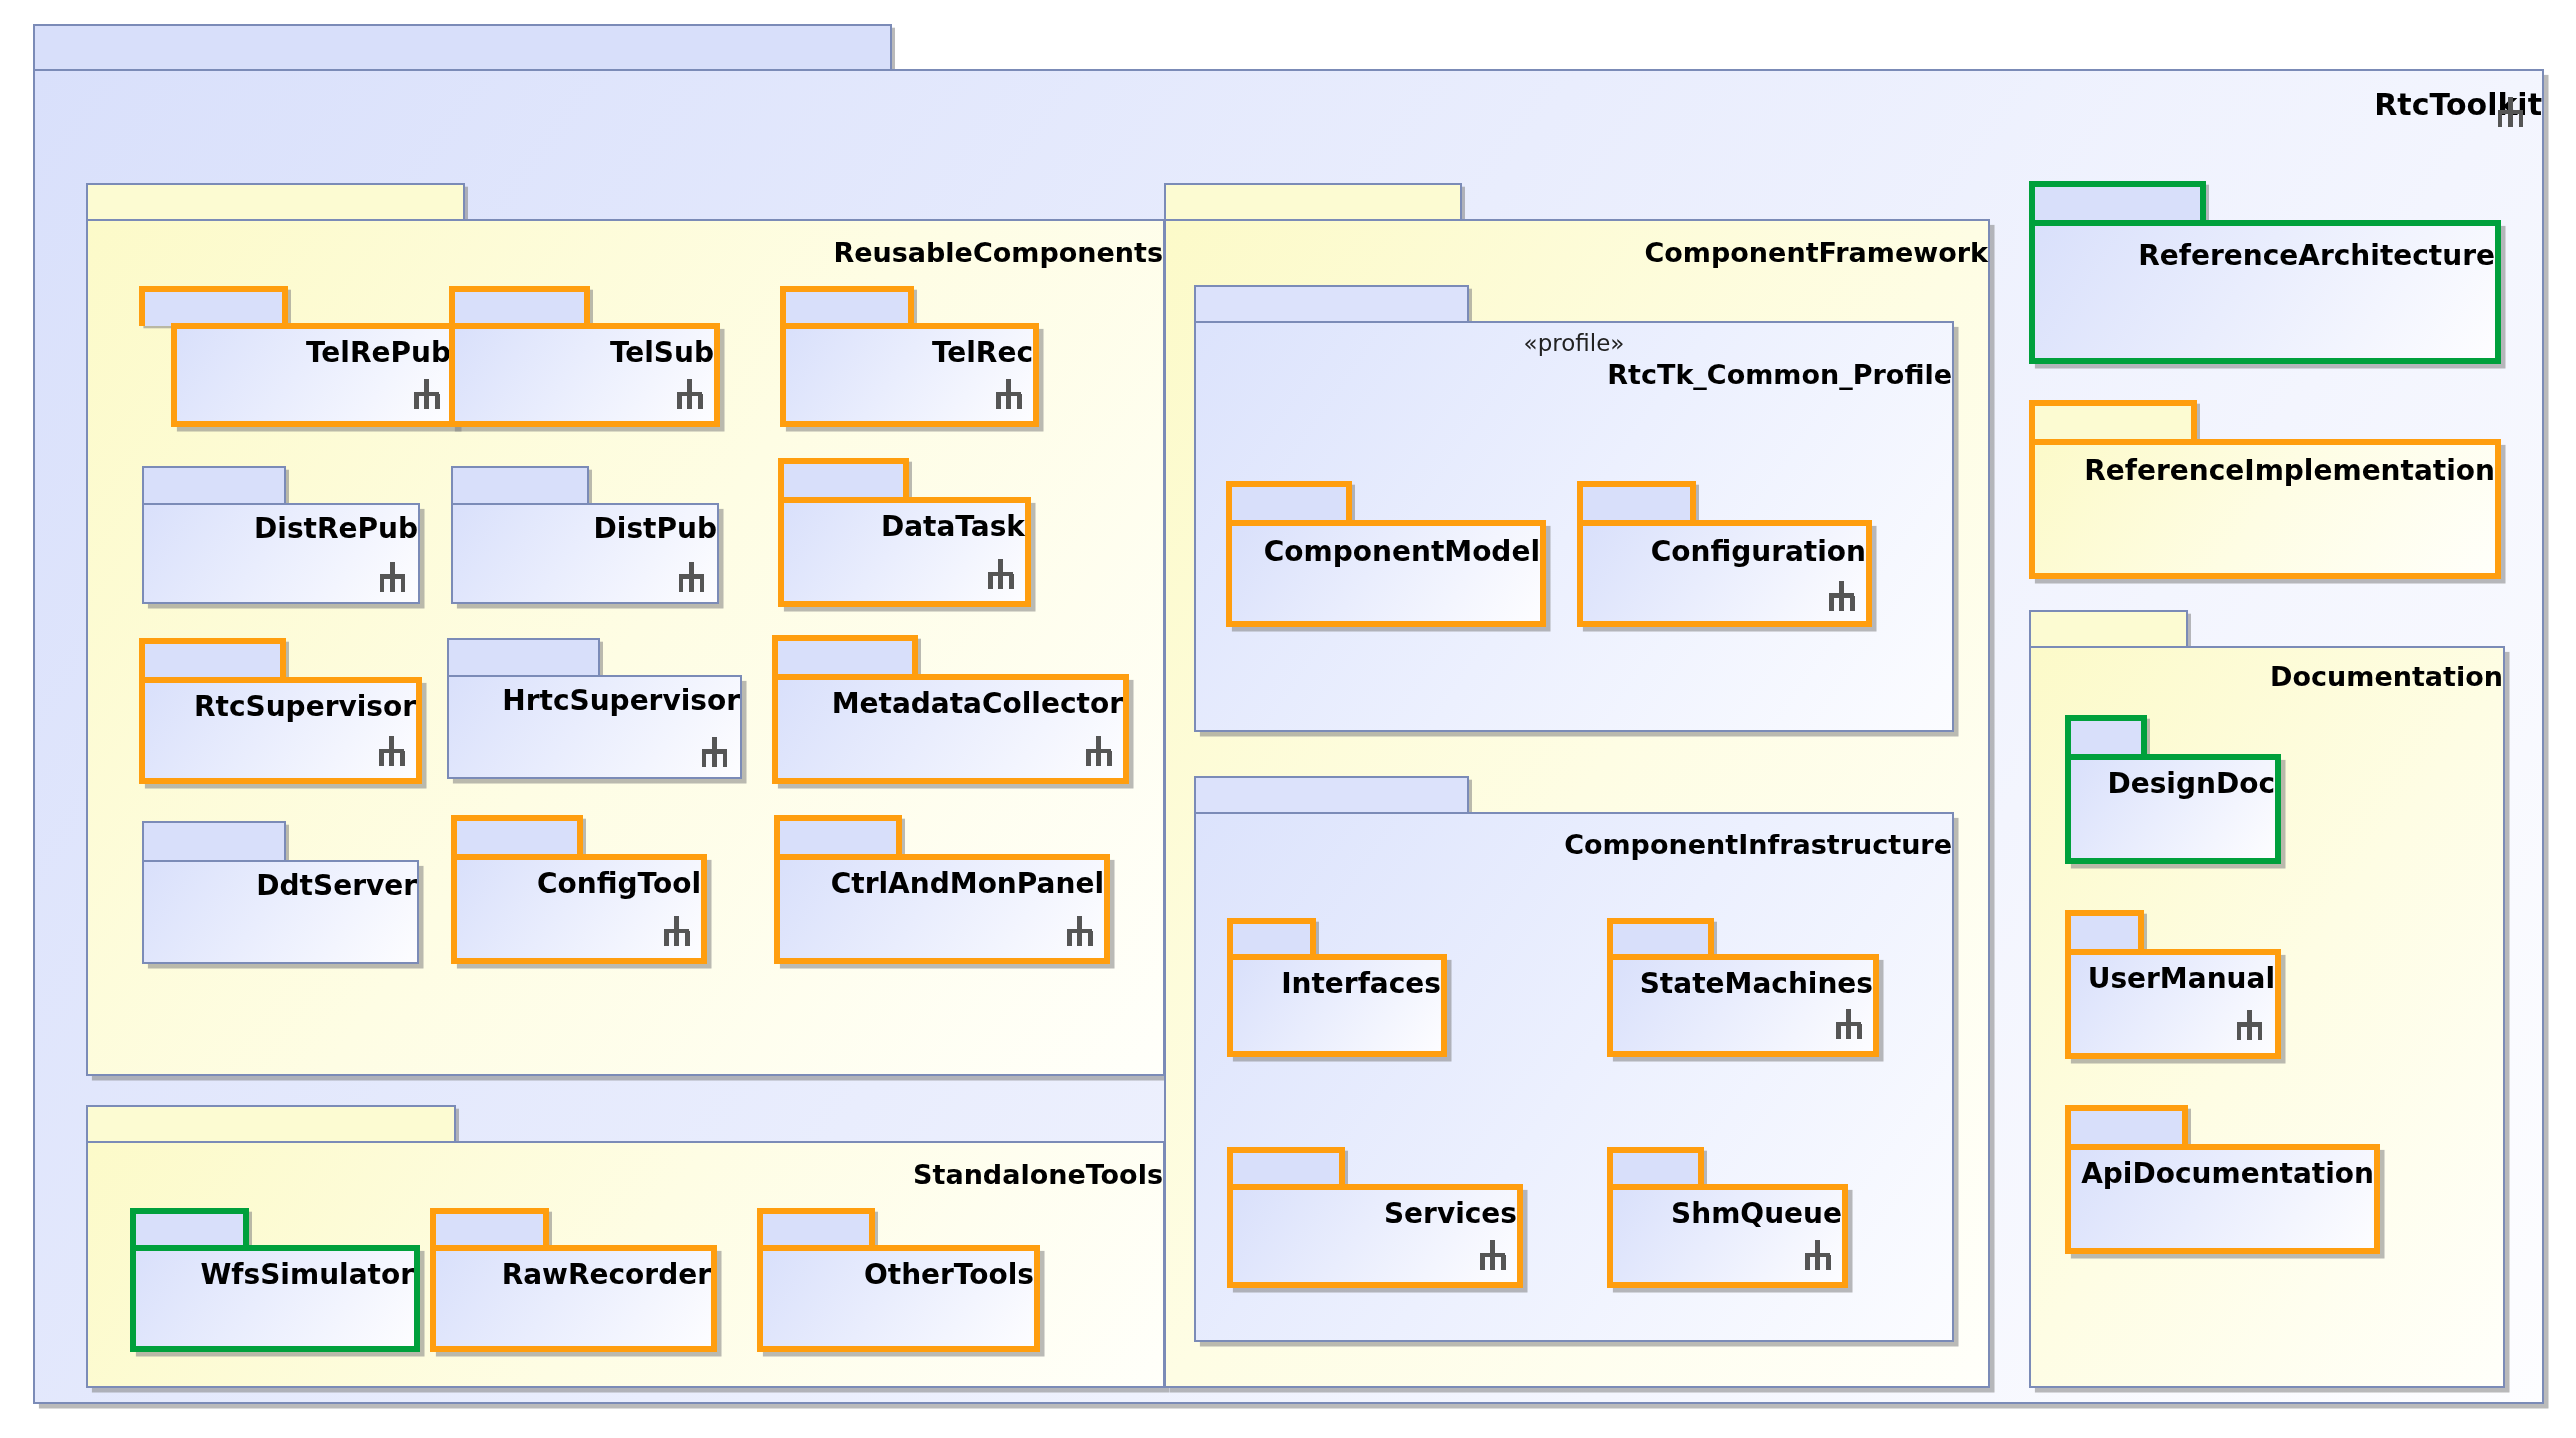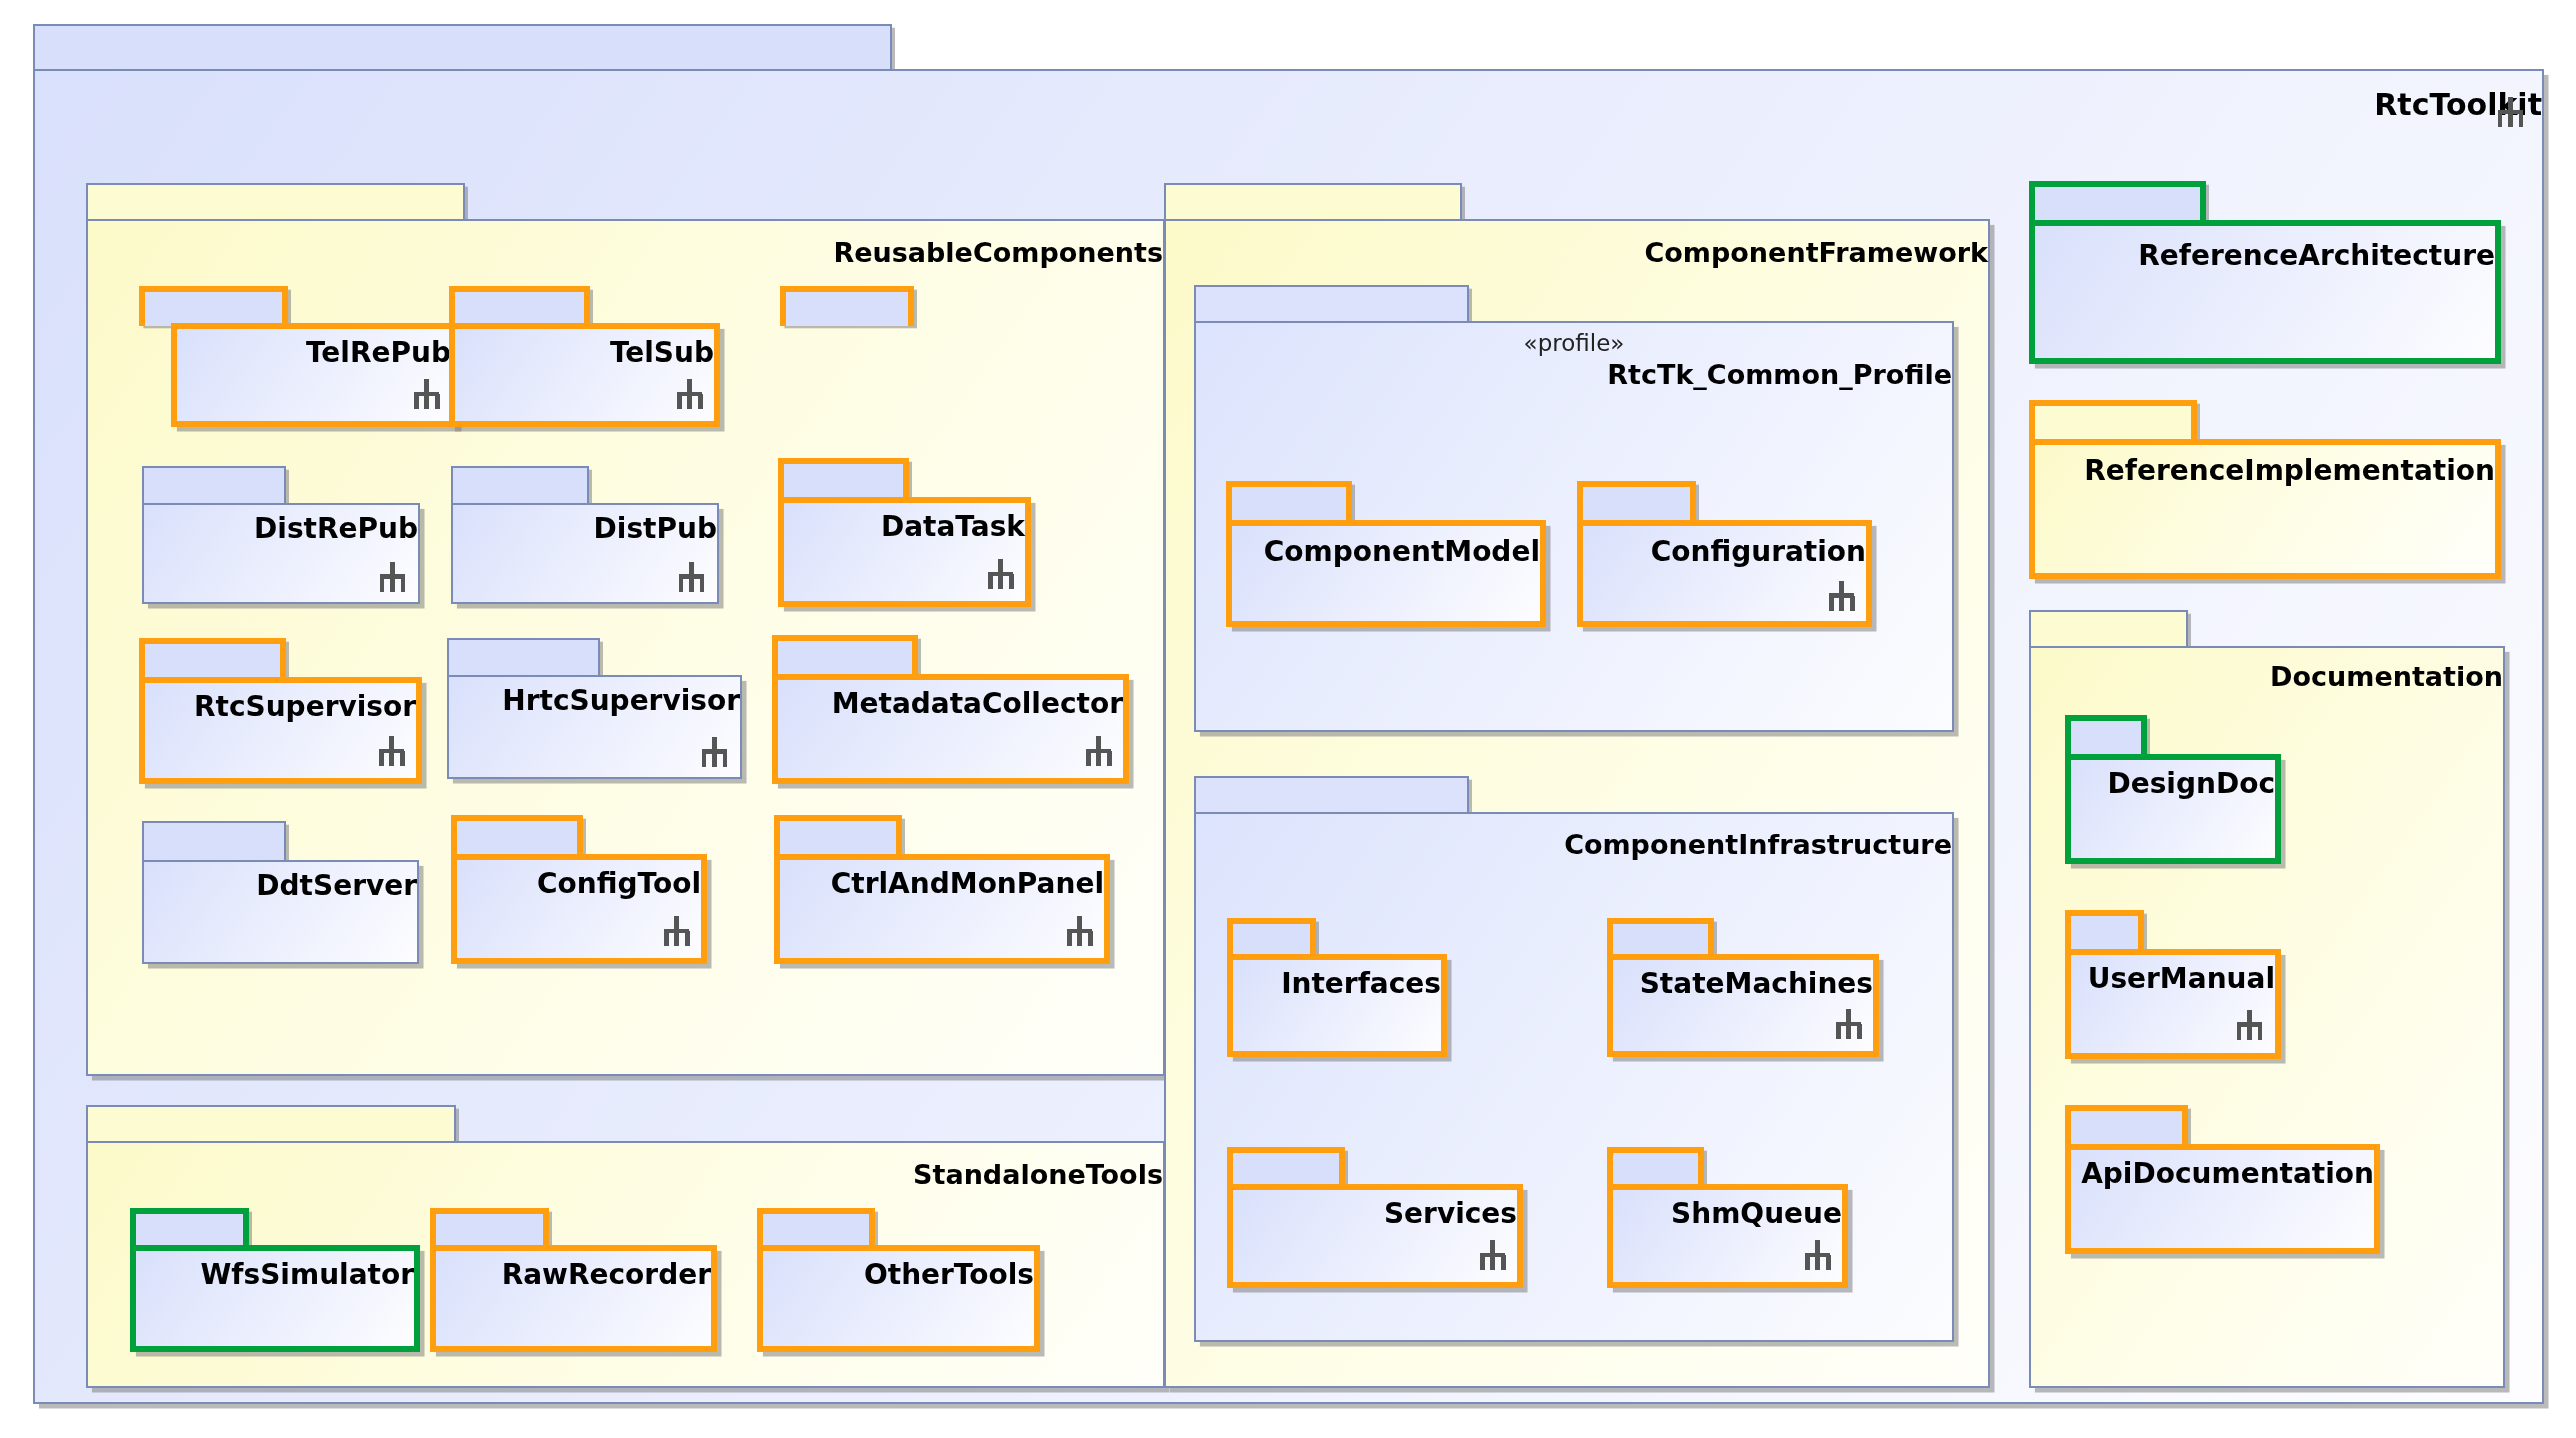--- a/index.html
+++ b/index.html
@@ -97,20 +97,30 @@
                   <i class="bar"></i>
                   <i class="l1"></i>
                   <i class="l2"></i>
                   <i class="l3"></i>
                 </span>
             </div>
           </div>
 
           <div class="pkg b-orange f-blue" style="left:692px;top:65px;width:259px;height:141px;">
             <div class="tab" style="width:134px;height:40px;"></div>
+            <div class="body" style="top:37px;width:259px;height:104px;">
+              <div class="title" style="top:7.4px;font-size:28px;">TelRec</div>
+              <span class="fork" style="right:12px;bottom:12px;">
+                <i class="stem"></i>
+                  <i class="bar"></i>
+                  <i class="l1"></i>
+                  <i class="l2"></i>
+                  <i class="l3"></i>
+                </span>
+            </div>
           </div>
 
           <div class="pkg b-blue f-blue" style="left:54px;top:245px;width:278px;height:138px;">
             <div class="tab" style="width:144px;height:39px;"></div>
             <div class="body" style="top:37px;width:278px;height:101px;">
               <div class="title" style="top:7.4px;font-size:28px;">DistRePub</div>
               <span class="fork" style="right:13.4px;bottom:10.4px;">
                 <i class="stem"></i>
                   <i class="bar"></i>
                   <i class="l1"></i>

